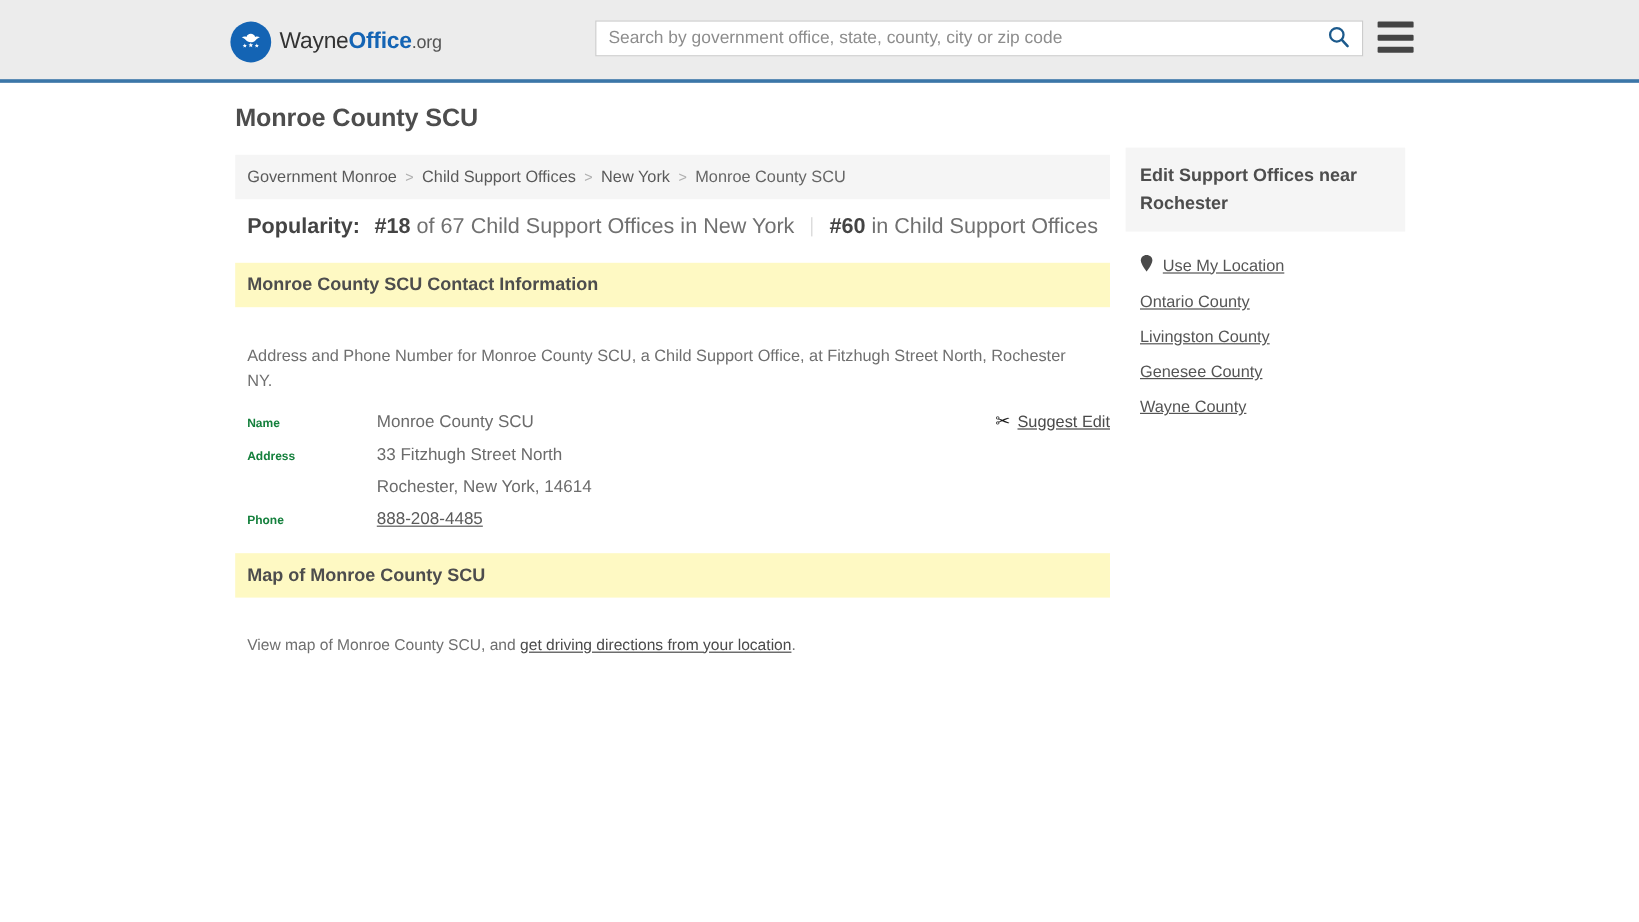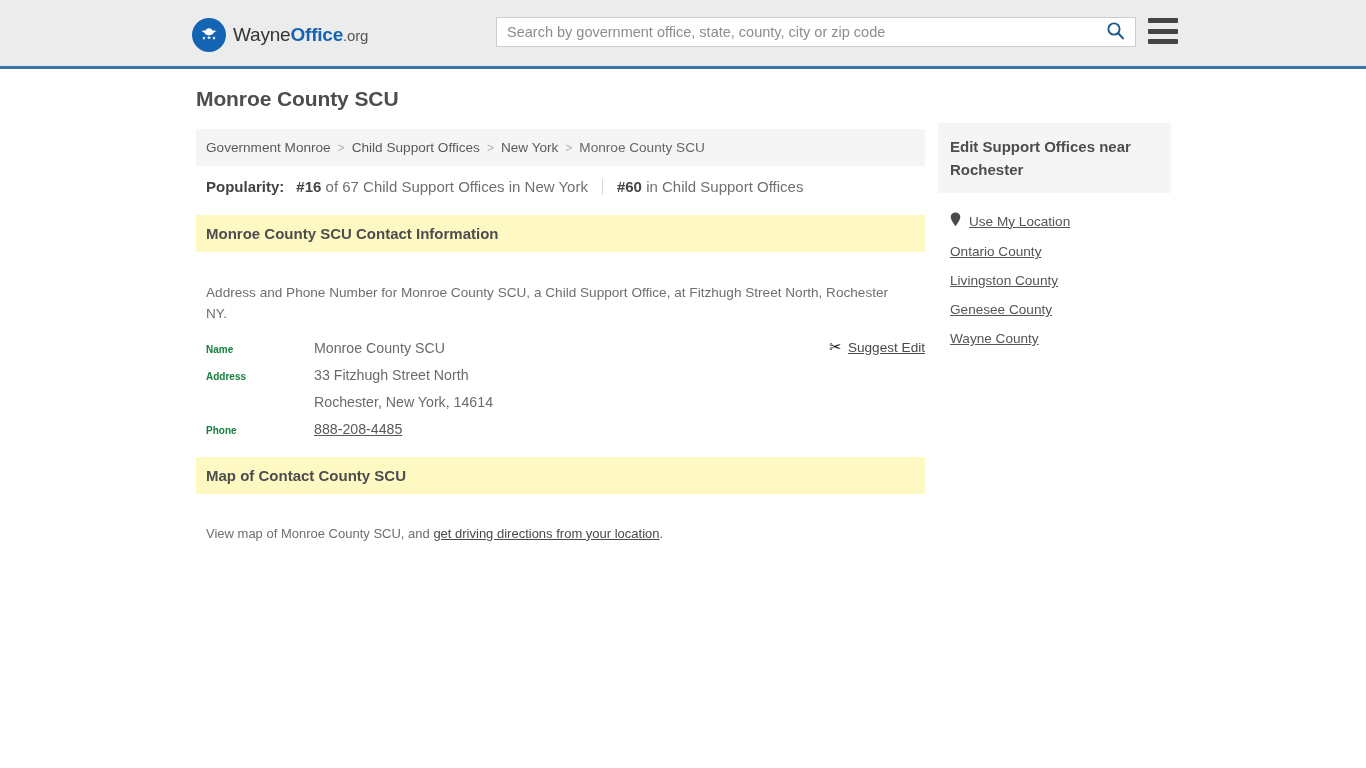--- a/index.html
+++ b/index.html
@@ -146,24 +146,25 @@
   .breadcrumb .sep {
     color: #b0b0b0;
     margin: 0 7px;
     font-size: 12px;
   }
   .breadcrumb .current { color: #666666; }
 
   
   .popularity {
     padding: 12px 10px 0 10px;
-    font-size: 15px;
+    font-size: 18px;
     color: #707070;
     display: flex;
     align-items: center;
+    justify-content: space-between;
   }
   .popularity .plabel { font-weight: bold; color: #444444; margin-right: 12px; }
   .popularity b { color: #444444; font-weight: bold; }
   .pop-divider {
     display: inline-block;
     width: 1px;
     height: 16px;
     background: #d4d4d4;
     margin: 0 14px;
   }
@@ -317,21 +318,21 @@
       <a href="#">Child Support Offices</a>
       <span class="sep">&gt;</span>
       <a href="#">New York</a>
       <span class="sep">&gt;</span>
       <span class="current">Monroe County SCU</span>
     </nav>
 
     <div class="popularity">
       <span class="plabel">Popularity:</span>
       <span>
-        <b>#16</b>
+        <b>#18</b>
         <span>of 67 Child Support Offices in New York</span>
       </span>
       <span class="pop-divider"></span>
       <span>
         <b>#60</b>
         <span>in Child Support Offices</span>
       </span>
     </div>
 
     <div class="section-bar">Monroe County SCU Contact Information</div>
@@ -361,21 +362,21 @@
       </div>
 
       <div class="detail-row">
         <div class="detail-label">Phone</div>
         <div class="detail-value">
           <a href="#">888-208-4485</a>
         </div>
       </div>
     </div>
 
-    <div class="section-bar">Map of Contact County SCU</div>
+    <div class="section-bar">Map of Monroe County SCU</div>
 
     <p class="map-desc">
       <span>View map of Monroe County SCU, and </span><a href="#">get driving directions from your location</a><span>.</span>
     </p>
 
   </div>
 
   <div class="side-col">
     <div class="side-header">Edit Support Offices near Rochester</div>
 

